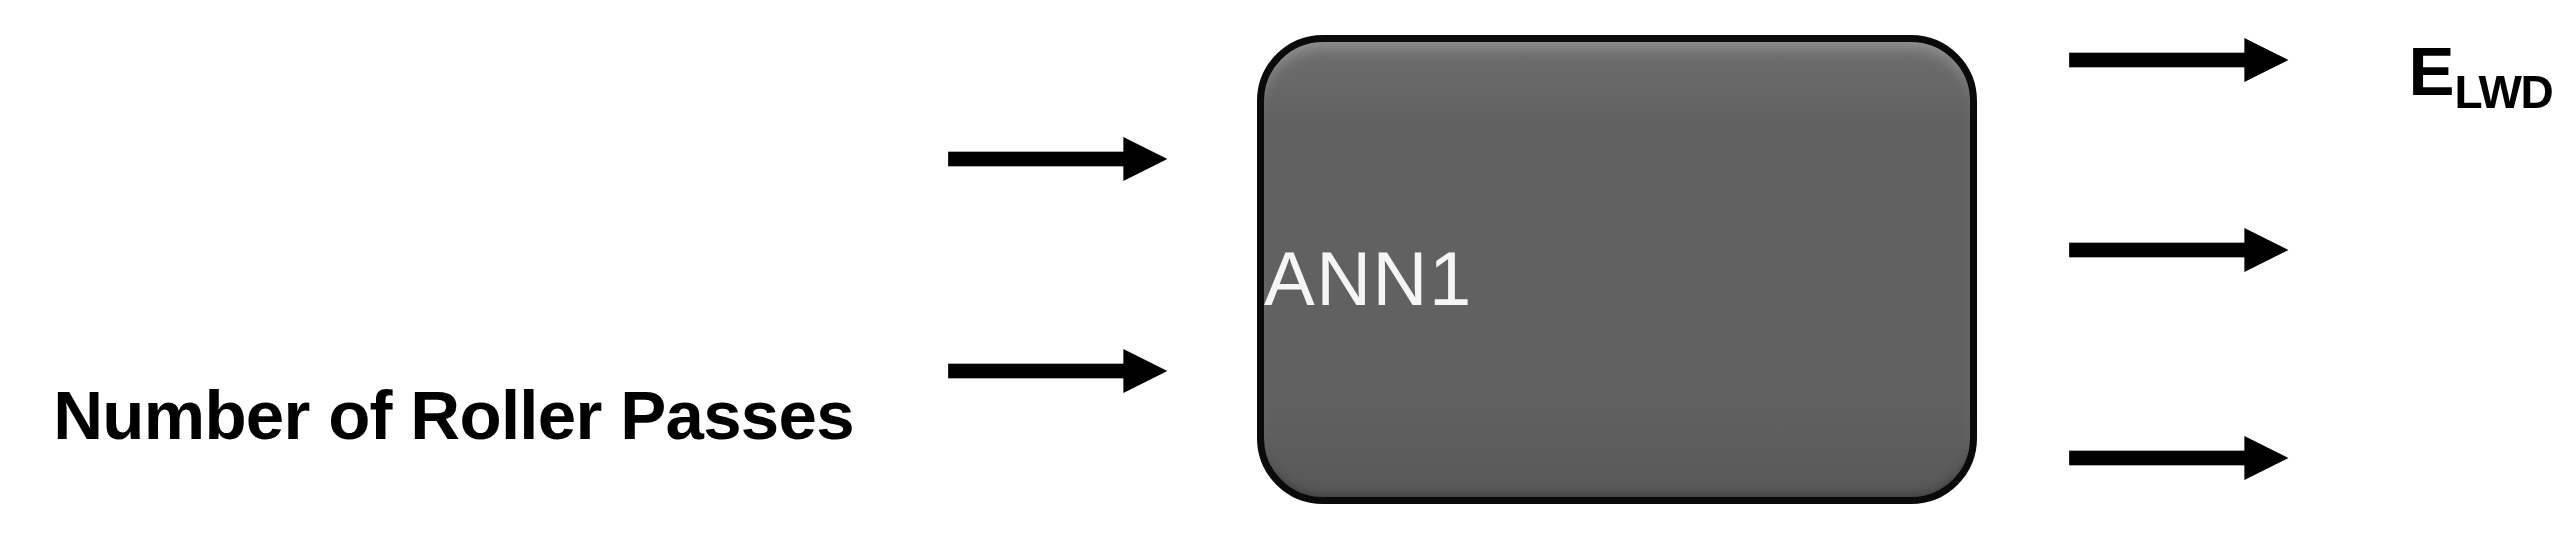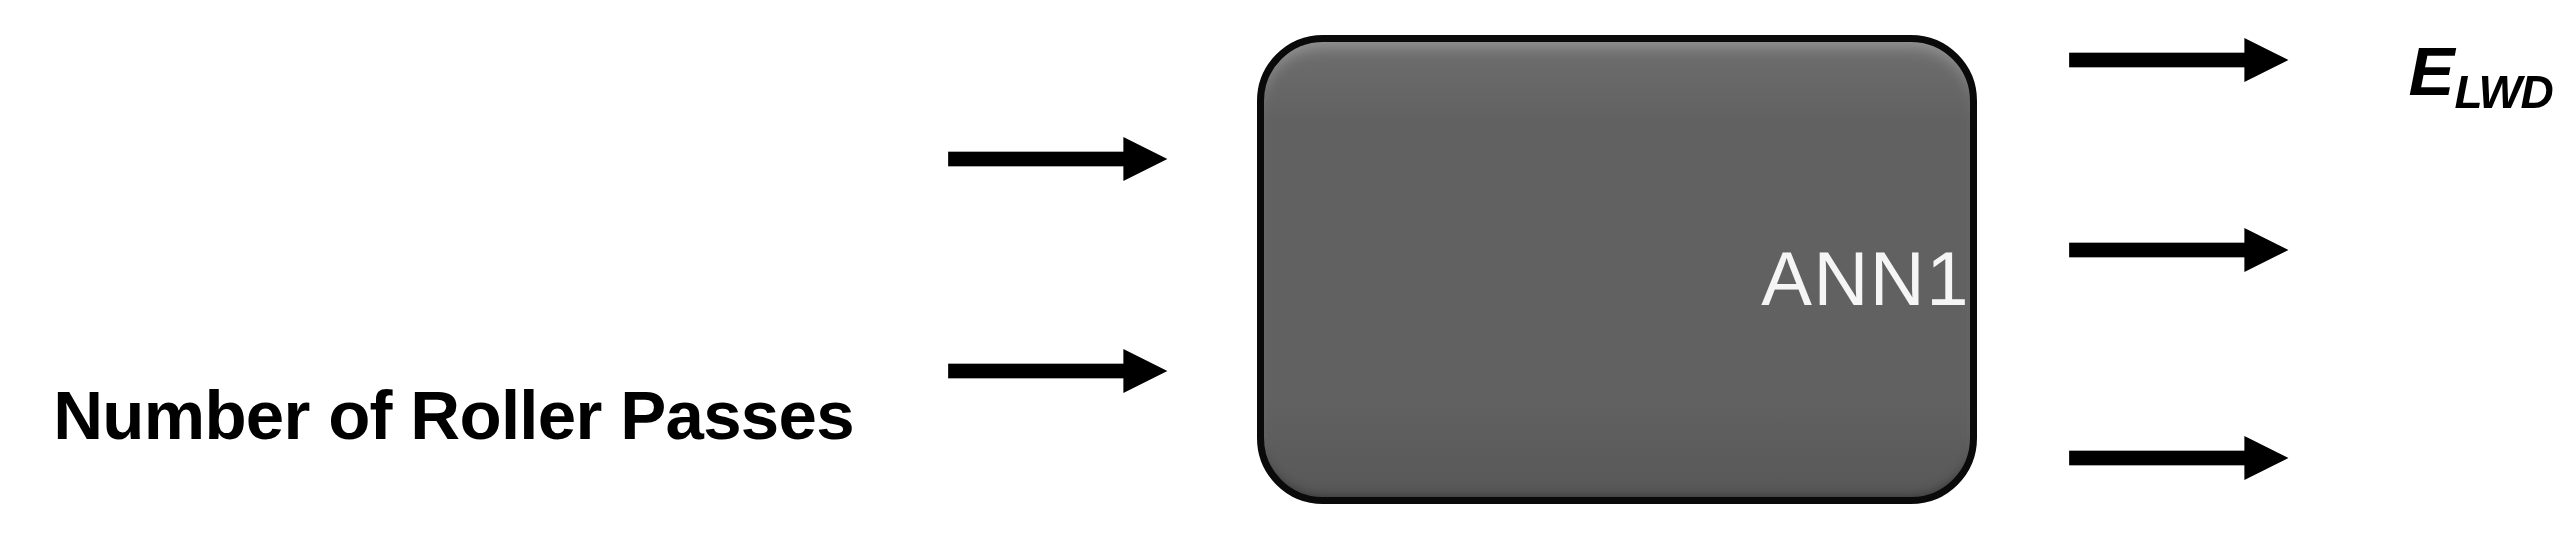--- a/index.html
+++ b/index.html
@@ -61,21 +61,21 @@
       linear-gradient(180deg,
         var(--box-fill-top) 0%,
         var(--box-fill) 18%,
         var(--box-fill) 78%,
         #585858 100%);
     box-shadow:
       inset 0 11.7px 16px -7.3px rgba(255,255,255,0.30),
       inset 0 -7.3px 11.7px -7.3px rgba(0,0,0,0.45);
     display: flex;
     flex-direction: column;
-    align-items: flex-end;
+    align-items: flex-start;
     justify-content: center;
     padding-top: 18.4px;
   }
   .model-line {
     font-size: 76px;
     font-weight: 400;
     line-height: 103px;
     letter-spacing: 1.5px;
     color: var(--box-text);
     text-align: center;
@@ -84,21 +84,20 @@
   .output-label {
     position: absolute;
     left: 2390px;
     width: 179px;
     height: 95px;
     line-height: 95px;
     text-align: center;
     font-weight: 700;
     white-space: nowrap;
     color: var(--text);
-    font-style: italic;
   }
   .out-1 { top: 24px; }
   .out-2 { top: 213px; }
   .out-3 { top: 418px; }
   .ebase {
     font-size: 69px;
     font-weight: 700;
     letter-spacing: -1.5px;
   }
   .esub {

